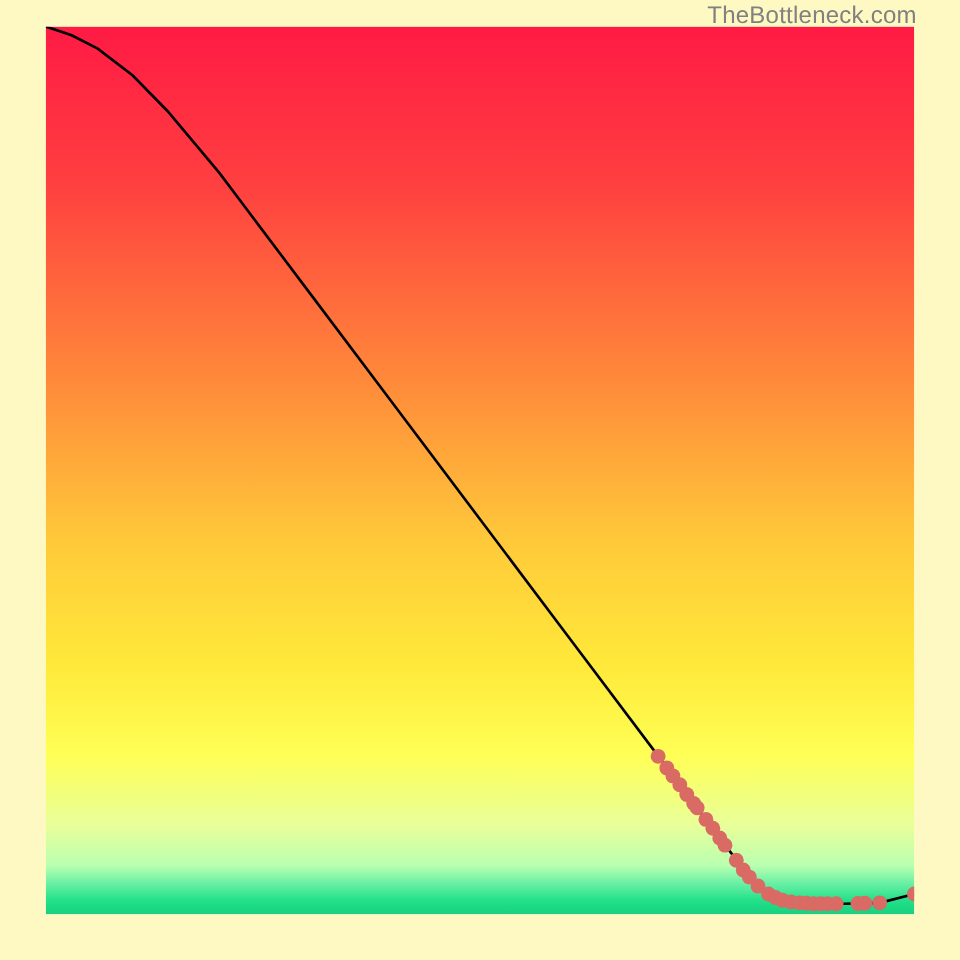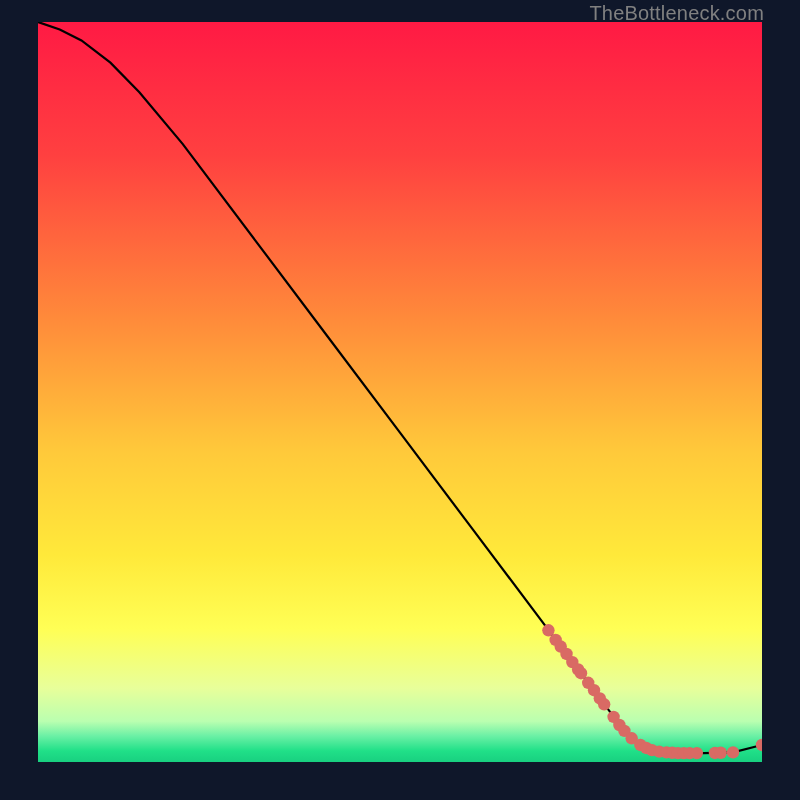--- a/index.html
+++ b/index.html
@@ -7,21 +7,21 @@
     padding: 0;
     width: 800px;
     height: 800px;
     background: #000;
     font-family: Arial, Helvetica, sans-serif;
   }
   .outer {
     position: relative;
     width: 800px;
     height: 800px;
-    background: #0f172a;
+    background: #fef9c3;
   }
   .plot-area {
     position: absolute;
     left: 38px;
     top: 22px;
     width: 724px;
     height: 740px;
     overflow: hidden;
   }
   .attribution {

